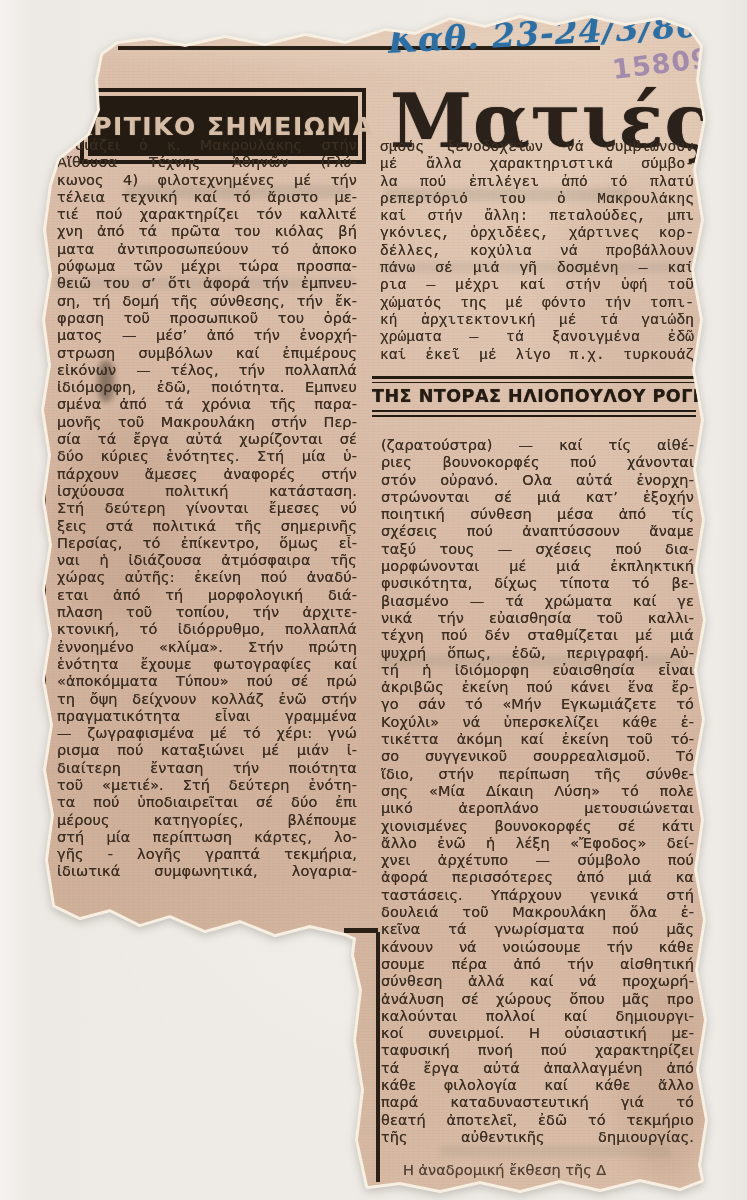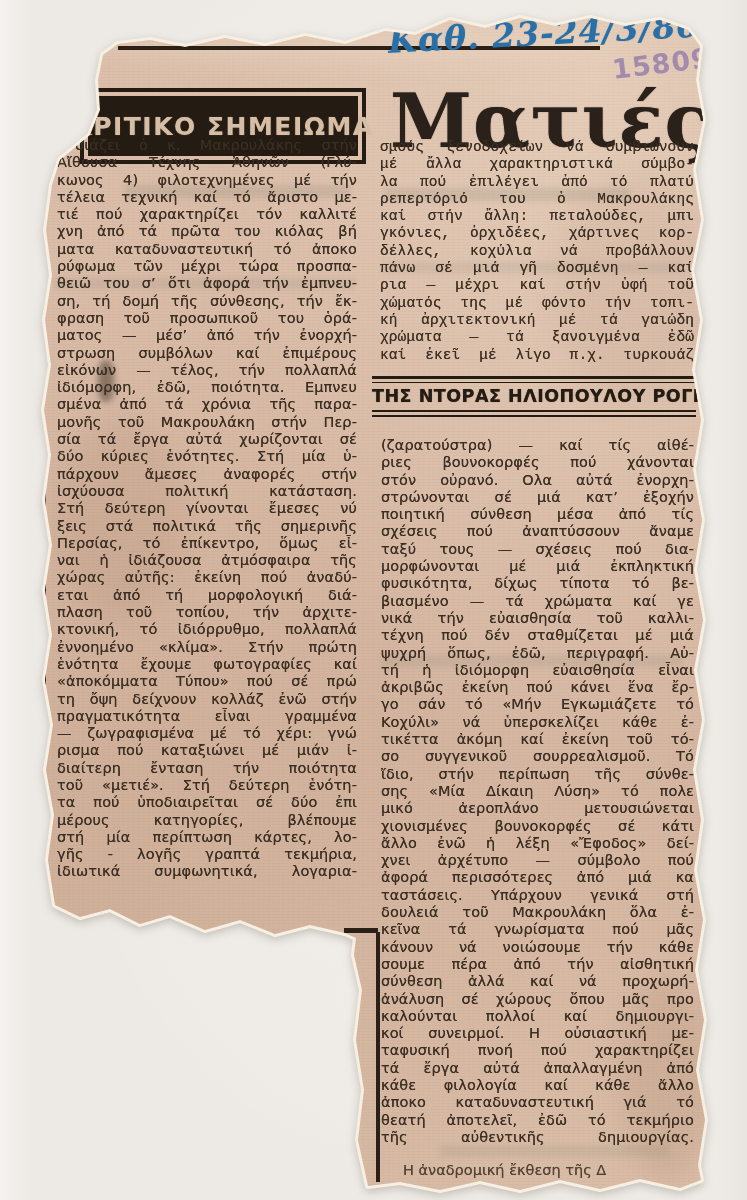--- a/index.html
+++ b/index.html
@@ -112,21 +112,21 @@
 
     <div id="headline">Ματιές στὶ</div>
 
     <div id="left-column" class="col" data-indent-first="true">
         <div class="ln">σιάζει ὁ κ. Μακρουλάκης στήν</div>
         <div class="ln">Αἴθουσα Τέχνης Ἀθηνῶν (Γλύ-</div>
         <div class="ln">κωνος 4) φιλοτεχνημένες μέ τήν</div>
         <div class="ln">τέλεια τεχνική καί τό ἄριστο με-</div>
         <div class="ln">τιέ πού χαρακτηρίζει τόν καλλιτέ</div>
         <div class="ln">χνη ἀπό τά πρῶτα του κιόλας βή</div>
-        <div class="ln">ματα καταδυναστευτική τό ἀποκο</div>
+        <div class="ln">ματα ἀντιπροσωπεύουν τό ἀποκο</div>
         <div class="ln">ρύφωμα τῶν μέχρι τώρα προσπα-</div>
         <div class="ln">θειῶ του σ’ ὅτι ἀφορά τήν ἐμπνευ-</div>
         <div class="ln">ση, τή δομή τῆς σύνθεσης, τήν ἔκ-</div>
         <div class="ln">φραση τοῦ προσωπικοῦ του ὁρά-</div>
         <div class="ln">ματος — μέσ’ ἀπό τήν ἐνορχή-</div>
         <div class="ln">στρωση συμβόλων καί ἐπιμέρους</div>
         <div class="ln">εἰκόνων — τέλος, τήν πολλαπλά</div>
         <div class="ln">ἰδιόμορφη, ἐδῶ, ποιότητα. Εμπνευ</div>
         <div class="ln">σμένα ἀπό τά χρόνια τῆς παρα-</div>
         <div class="ln">μονῆς τοῦ Μακρουλάκη στήν Περ-</div>
@@ -214,21 +214,21 @@
         <div class="ln">κεῖνα τά γνωρίσματα πού μᾶς</div>
         <div class="ln">κάνουν νά νοιώσουμε τήν κάθε</div>
         <div class="ln">σουμε πέρα ἀπό τήν αἰσθητική</div>
         <div class="ln">σύνθεση ἀλλά καί νά προχωρή-</div>
         <div class="ln">ἀνάλυση σέ χώρους ὅπου μᾶς προ</div>
         <div class="ln">καλούνται πολλοί καί δημιουργι-</div>
         <div class="ln">κοί συνειρμοί. Η οὐσιαστική με-</div>
         <div class="ln">ταφυσική πνοή πού χαρακτηρίζει</div>
         <div class="ln">τά ἔργα αὐτά ἀπαλλαγμένη ἀπό</div>
         <div class="ln">κάθε φιλολογία καί κάθε ἄλλο</div>
-        <div class="ln">ἀποκο καταδυναστευτική γιά τό</div>
+        <div class="ln">παρά καταδυναστευτική γιά τό</div>
         <div class="ln">θεατή ἀποτελεῖ, ἐδῶ τό τεκμήριο</div>
         <div class="ln">τῆς αὐθεντικῆς δημιουργίας.</div>
       </div>
 
     <div id="closing-line">Η ἀναδρομική ἔκθεση τῆς Δ</div>
 
     <div class="rule" style="left:43px;top:468px;width:2.5px;height:40px;opacity:.7;"></div>
     <div class="rule" style="left:42px;top:558px;width:3.5px;height:302px;"></div>
     <div class="rule" style="left:344px;top:928px;width:34px;height:5px;"></div>
     <div class="rule" style="left:376px;top:932px;width:4px;height:250px;"></div>

